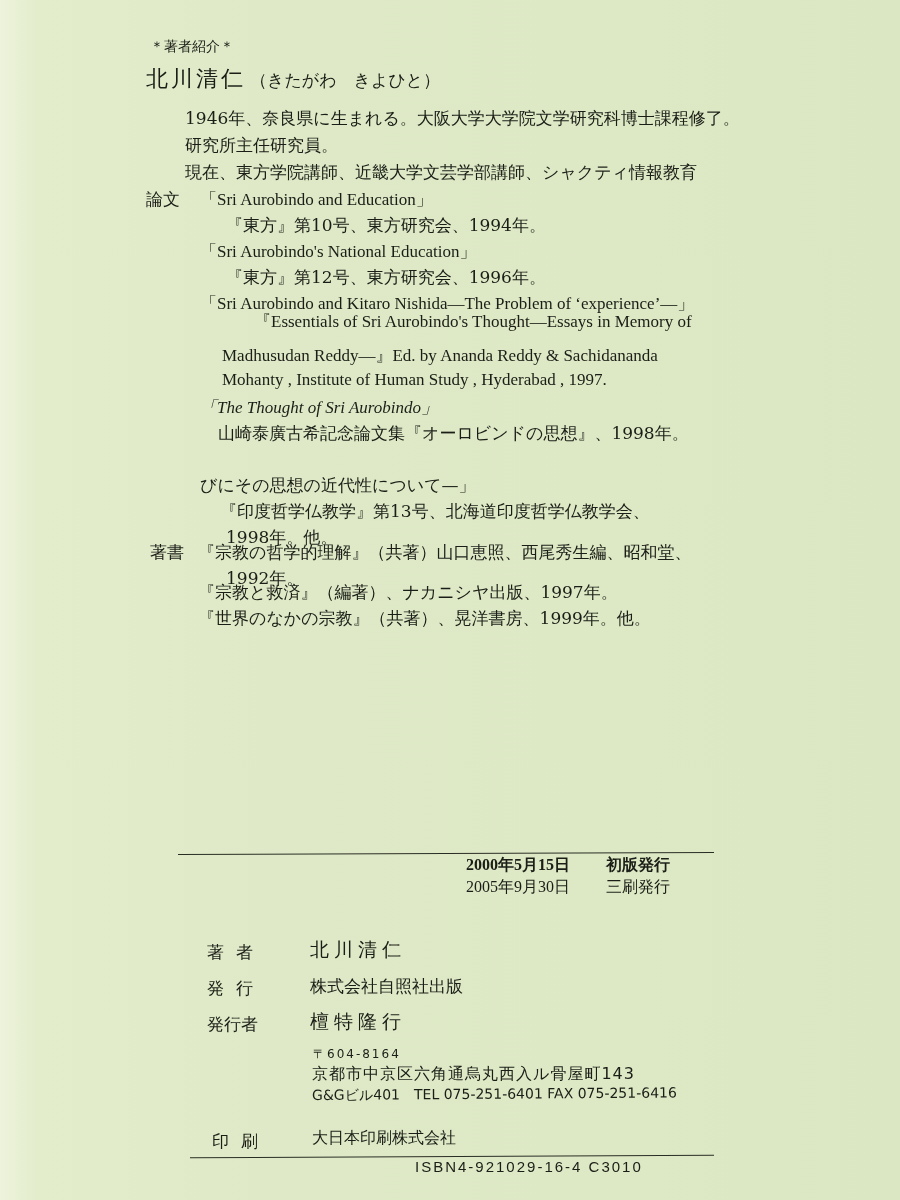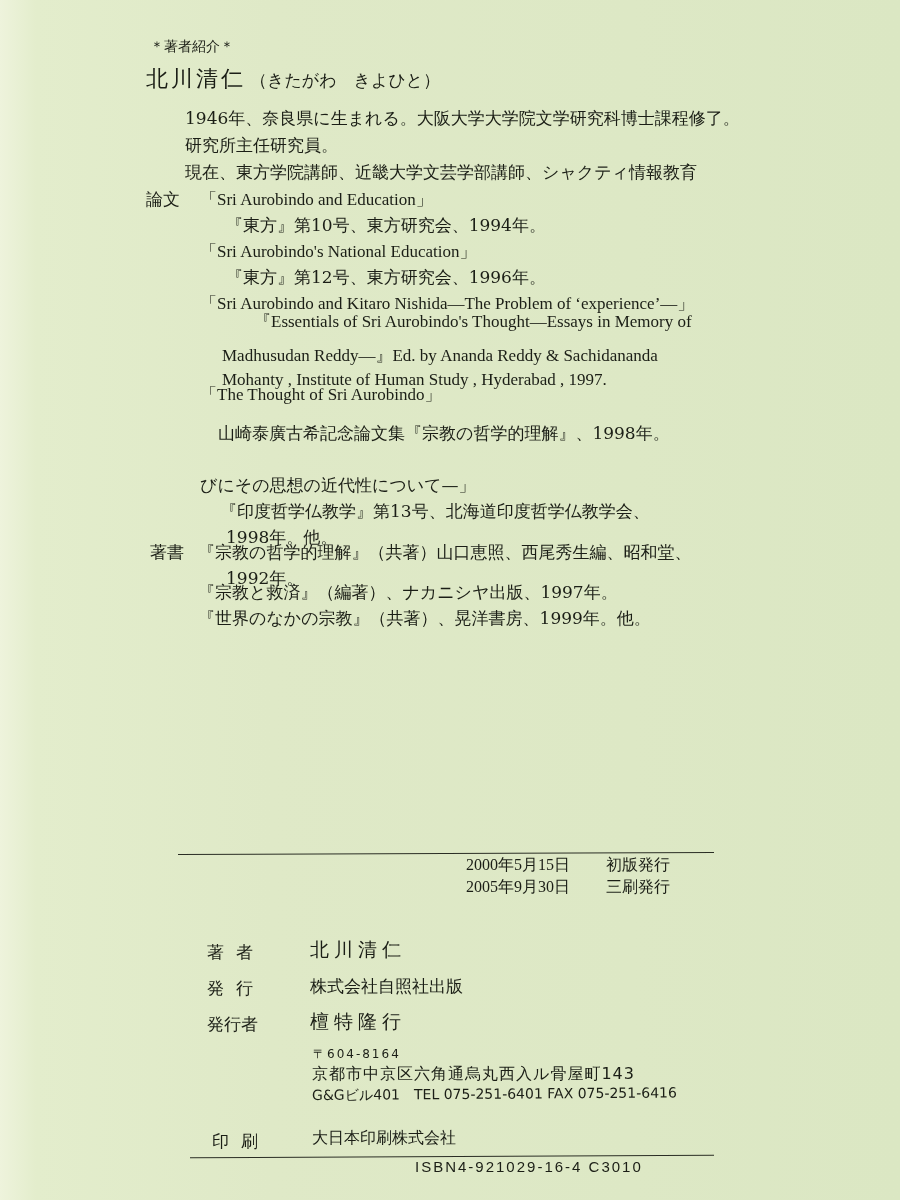--- a/index.html
+++ b/index.html
@@ -117,35 +117,35 @@
 
   <div class="section-label" style="left:146px; top:188px;">論文</div>
   <div class="entry-line" style="left:200px; top:188px;">「Sri Aurobindo and Education」</div>
   <div class="entry-line jp" style="left:226px; top:214px;">『東方』第10号、東方研究会、1994年。</div>
   <div class="entry-line" style="left:200px; top:240px;">「Sri Aurobindo's National Education」</div>
   <div class="entry-line jp" style="left:226px; top:266px;">『東方』第12号、東方研究会、1996年。</div>
   <div class="entry-line" style="left:200px; top:292px;">「Sri Aurobindo and Kitaro Nishida—The Problem of ‘experience’—」</div>
   <div class="entry-line" style="left:222px; top:310px;margin-left:32px;">『Essentials of Sri Aurobindo's Thought—Essays in Memory of</div>
   <div class="entry-line" style="left:222px; top:344px;">Madhusudan Reddy—』Ed. by Ananda Reddy &amp; Sachidananda</div>
   <div class="entry-line" style="left:222px; top:370px;">Mohanty , Institute of Human Study , Hyderabad , 1997.</div>
-  <div class="entry-line" style="left:200px; top:383px;">「The Thought of Sri Aurobindo」</div>
-  <div class="entry-line jp" style="left:218px; top:422px;">山崎泰廣古希記念論文集『宗教の哲学的理解』、1998年。</div>
+  <div class="entry-line" style="left:200px; top:396px;font-style:italic;">「The Thought of Sri Aurobindo」</div>
+  <div class="entry-line jp" style="left:218px; top:422px;">山崎泰廣古希記念論文集『オーロビンドの思想』、1998年。</div>
   <div class="entry-line jp" style="left:200px; top:474px;">びにその思想の近代性について—」</div>
   <div class="entry-line jp" style="left:220px; top:500px;">『印度哲学仏教学』第13号、北海道印度哲学仏教学会、</div>
   <div class="entry-line jp" style="left:226px; top:526px;">1998年。他。</div>
 
   <div class="section-label" style="left:150px; top:541px;">著書</div>
   <div class="entry-line jp" style="left:198px; top:541px;">『宗教の哲学的理解』（共著）山口恵照、西尾秀生編、昭和堂、</div>
   <div class="entry-line jp" style="left:226px; top:567px;">1992年。</div>
   <div class="entry-line jp" style="left:198px; top:581px;">『宗教と救済』（編著）、ナカニシヤ出版、1997年。</div>
   <div class="entry-line jp" style="left:198px; top:607px;">『世界のなかの宗教』（共著）、晃洋書房、1999年。他。</div>
 
   <div class="rule" style="left:178px; top:853px; width:536px; transform: rotate(-0.2deg);"></div>
 
-  <div class="abs edition" style="left:466px; top:855px;">
+  <div class="abs edition" style="left:466px; top:855px;font-weight:bold;">
     <span class="date">2000年5月15日</span><span>初版発行</span>
   </div>
   <div class="abs edition" style="left:466px; top:877px;">
     <span class="date">2005年9月30日</span><span>三刷発行</span>
   </div>
 
   <div class="colophon-label" style="left:207px; top:941px;">著者</div>
   <div class="colophon-value spaced" style="left:310px; top:937px;">北川清仁</div>
 
   <div class="colophon-label" style="left:207px; top:977px;">発行</div>

